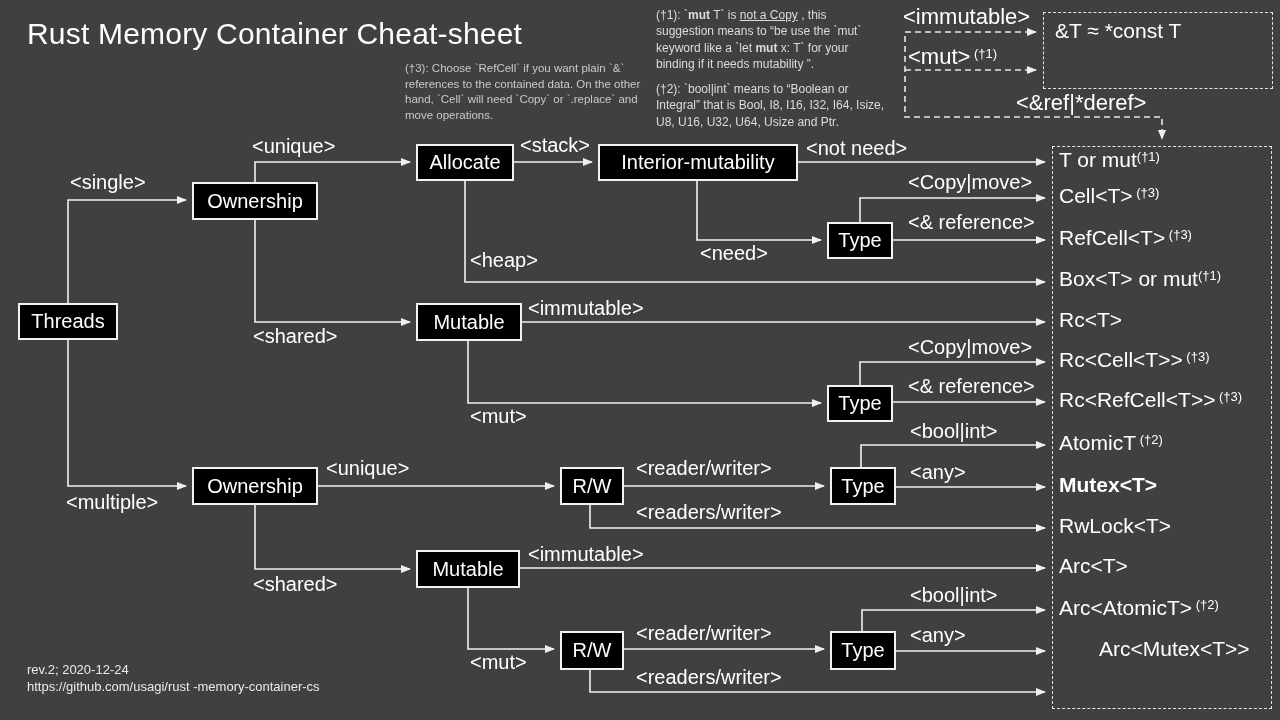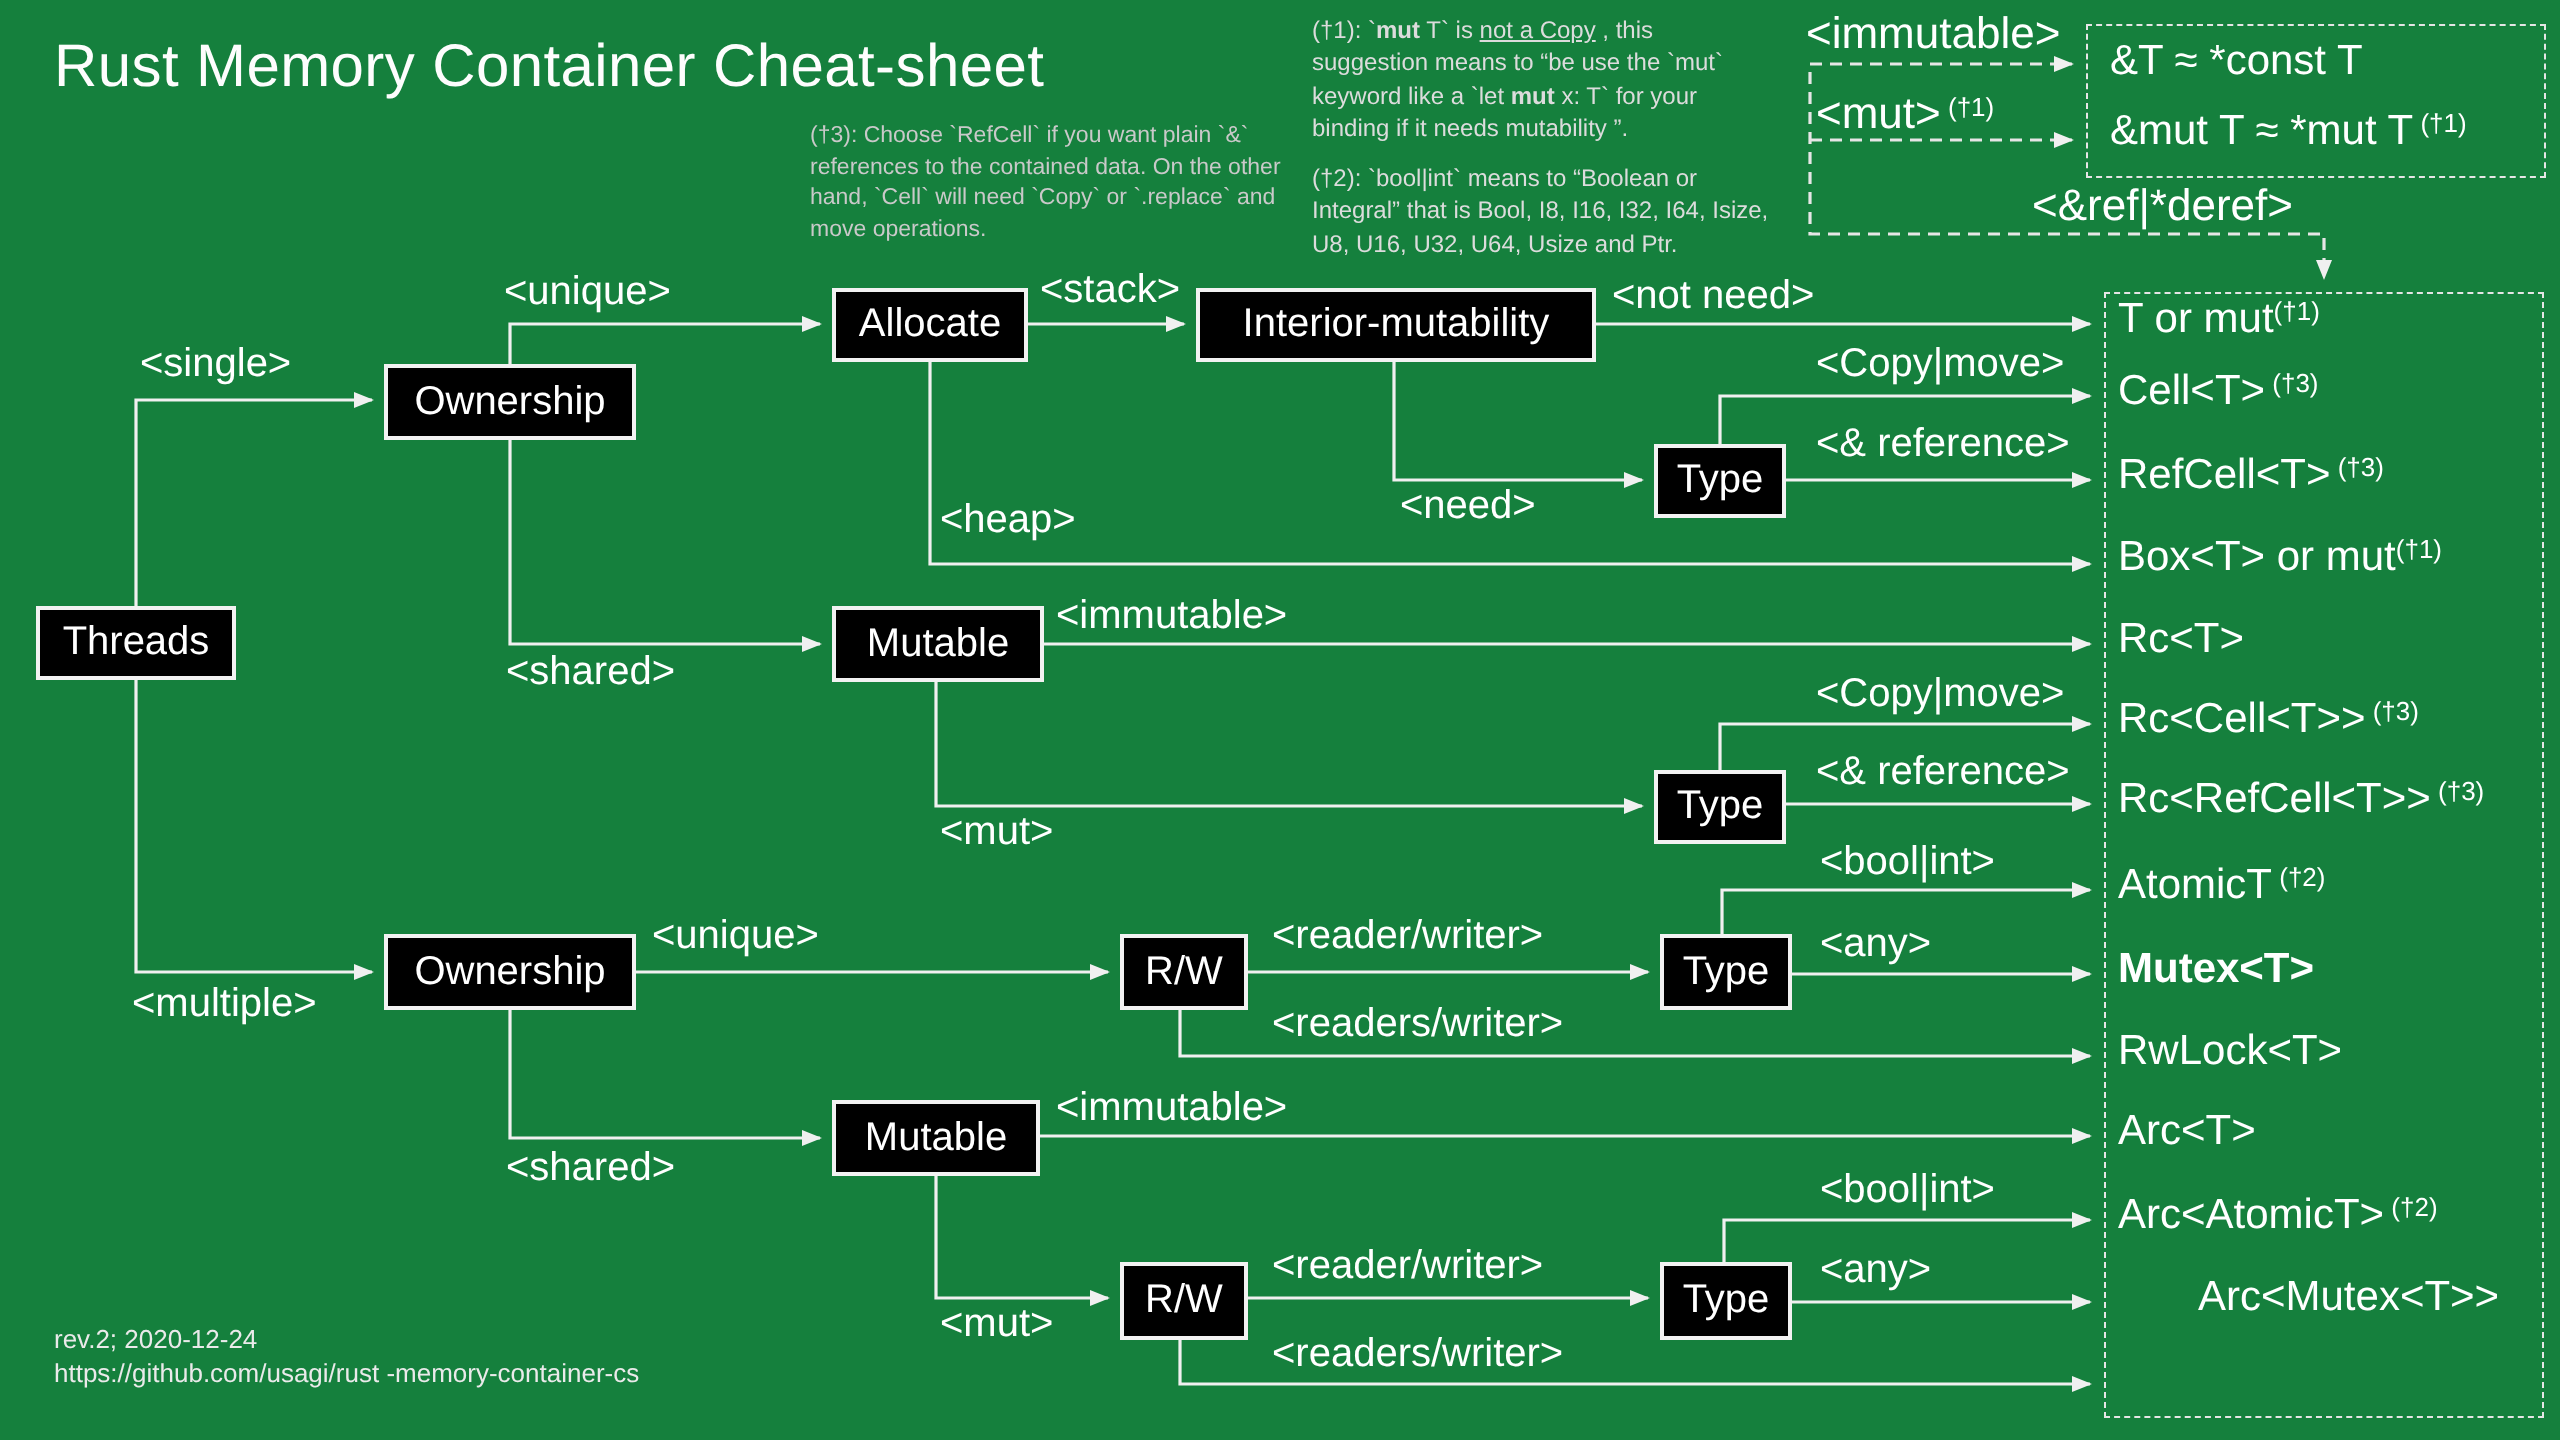--- a/index.html
+++ b/index.html
@@ -1,16 +1,16 @@
 <!DOCTYPE html>
 <html><head>
 <meta charset="utf-8">
 <style>
   html,body{margin:0;padding:0;background:#000;}
-  .canvas{position:relative;width:1280px;height:720px;background:#15803d;overflow:hidden;
+  .canvas{position:relative;width:1280px;height:720px;background:#404040;overflow:hidden;
           font-family:"Liberation Sans",sans-serif;color:#fff;}
   .title{position:absolute;left:27px;top:17px;font-size:30px;letter-spacing:0.2px;color:#fdfdfd;}
   .note{position:absolute;font-size:11.5px;line-height:1.36;color:#c9c9c9;}
   .note.bright{color:#dcdcdc;font-size:12px;}
   svg.wires{position:absolute;left:0;top:0;width:1280px;height:720px;}
   .node{position:absolute;border:2px solid #f2f2f2;background:#000;display:flex;
         align-items:center;justify-content:center;font-size:20px;color:#fff;box-sizing:border-box;}
   .elabel{position:absolute;font-size:20px;color:#fff;white-space:nowrap;}
   .elabel .sup, .result .sup, .eq .sup, .toplabel .sup{font-size:13px;vertical-align:6px;white-space:pre;}
   .result{position:absolute;left:1059px;font-size:21px;color:#fff;white-space:nowrap;}
@@ -112,21 +112,20 @@
   <div class="elabel" style="left:470px;top:651px;">&lt;mut&gt;</div>
   <div class="elabel" style="left:636px;top:622px;">&lt;reader/writer&gt;</div>
   <div class="elabel" style="left:910px;top:584px;">&lt;bool|int&gt;</div>
   <div class="elabel" style="left:910px;top:624px;">&lt;any&gt;</div>
   <div class="elabel" style="left:636px;top:666px;">&lt;readers/writer&gt;</div>
 
   <div class="toplabel" style="left:903px;top:4px;">&lt;immutable&gt;</div>
   <div class="toplabel" style="left:908px;top:44px;"><span>&lt;mut&gt;</span><span class="sup"> (†1)</span></div>
   <div class="eqbox"></div>
   <div class="eq" style="top:19px;"><span>&amp;T ≈ *const T</span></div>
-  <div class="eq" style="top:54px;"><span>&amp;mut T ≈ *mut T</span><span class="sup"> (†1)</span></div>
   <div class="toplabel" style="left:1016px;top:90px;">&lt;&amp;ref|*deref&gt;</div>
 
   <div class="bigbox"></div>
   <div class="result" style="top:148px;"><span>T or mut</span><span class="sup">(†1)</span></div>
   <div class="result" style="top:184px;"><span>Cell&lt;T&gt;</span><span class="sup"> (†3)</span></div>
   <div class="result" style="top:226px;"><span>RefCell&lt;T&gt;</span><span class="sup"> (†3)</span></div>
   <div class="result" style="top:267px;"><span>Box&lt;T&gt; or mut</span><span class="sup">(†1)</span></div>
   <div class="result" style="top:308px;"><span>Rc&lt;T&gt;</span><span class="sup"></span></div>
   <div class="result" style="top:348px;"><span>Rc&lt;Cell&lt;T&gt;&gt;</span><span class="sup"> (†3)</span></div>
   <div class="result" style="top:388px;"><span>Rc&lt;RefCell&lt;T&gt;&gt;</span><span class="sup"> (†3)</span></div>

